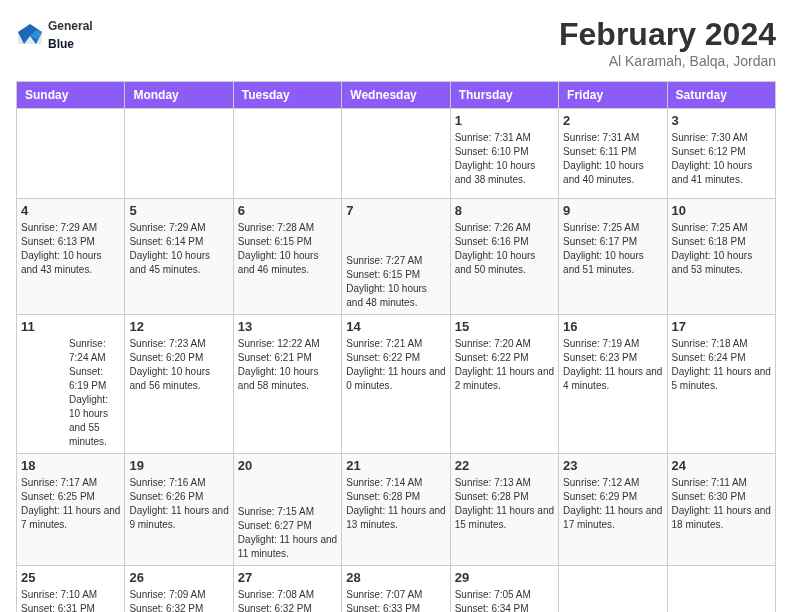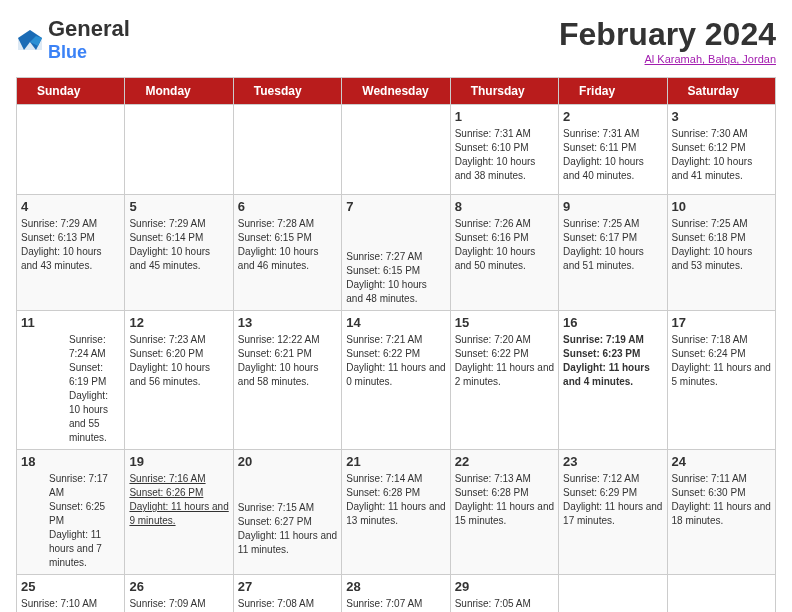--- a/index.html
+++ b/index.html
@@ -28,34 +28,33 @@
     .title-area {
       text-align: right;
     }
     .month-year {
       font-size: 32px;
       font-weight: bold;
       color: #333;
       margin-left: 20px;
     }
     .location {
-      font-size: 11px;
-      color: #a21caf;
-      text-decoration: underline;
+      font-size: 14px;
+      color: #737373;
     }
     table {
       width: 100%;
       border-collapse: collapse;
       table-layout: fixed;
     }
     thead tr th {
-      background-color: #b91c1c;
+      background-color: #8b5cf6;
       color: #fff;
       font-size: 12px;
-      padding: 6px 20px;
+      padding: 6px 8px;
       text-align: left;
       border: 1px solid #ccc;
     }
     tbody tr td {
       border: 1px solid #ccc;
       vertical-align: top;
       padding: 4px;
       font-size: 10px;
       color: #333;
       height: 90px;
@@ -83,22 +82,22 @@
 <body>
 
 <div class="header-area">
   <div class="logo">
     <svg class="logo-icon" viewBox="0 0 28 24" xmlns="http://www.w3.org/2000/svg">
       <polygon points="14,2 26,10 26,22 14,22 2,22 2,10" fill="#1a6bb5" opacity="0.15"></polygon>
       <polygon points="14,2 26,10 20,22 14,14 8,22 2,10" fill="#1a6bb5"></polygon>
       <polygon points="20,8 26,10 22,18 14,14" fill="#2a8fd4"></polygon>
     </svg>
     <div>
-      <span style="font-size:22px;font-weight:bold;color:#333;">General</span><br>
-      <span style="font-size:18px;font-weight:bold;color:#3b82f6;">Blue</span>
+      <span style="font-size:12px;font-weight:bold;color:#333;">General</span><br>
+      <span style="font-size:12px;font-weight:bold;color:#0f172a;">Blue</span>
     </div>
   </div>
   <div class="title-area">
     <div class="month-year">February 2024</div>
     <div class="location">Al Karamah, Balqa, Jordan</div>
   </div>
 </div>
 
 <table>
   <thead>
@@ -207,41 +206,41 @@
 Daylight: 11 hours and 0 minutes.</div>
         </td>
         <td>
           <div class="day-number">15</div>
           <div class="day-info" style="white-space: pre-line;">Sunrise: 7:20 AM
 Sunset: 6:22 PM
 Daylight: 11 hours and 2 minutes.</div>
         </td>
         <td>
           <div class="day-number">16</div>
-          <div class="day-info" style="white-space: pre-line; font-weight: bold;">Sunrise: 7:19 AM
+          <div class="day-info" style="white-space: pre-line;">Sunrise: 7:19 AM
 Sunset: 6:23 PM
 Daylight: 11 hours and 4 minutes.</div>
         </td>
         <td>
           <div class="day-number">17</div>
           <div class="day-info" style="white-space: pre-line;">Sunrise: 7:18 AM
 Sunset: 6:24 PM
 Daylight: 11 hours and 5 minutes.</div>
         </td>
       </tr>
       <tr>
         <td>
           <div class="day-number">18</div>
-          <div class="day-info" style="white-space: pre-line; margin-left: 28px;">Sunrise: 7:17 AM
+          <div class="day-info" style="white-space: pre-line;">Sunrise: 7:17 AM
 Sunset: 6:25 PM
 Daylight: 11 hours and 7 minutes.</div>
         </td>
         <td>
           <div class="day-number">19</div>
-          <div class="day-info" style="white-space: pre-line; text-decoration: underline;">Sunrise: 7:16 AM
+          <div class="day-info" style="white-space: pre-line;">Sunrise: 7:16 AM
 Sunset: 6:26 PM
 Daylight: 11 hours and 9 minutes.</div>
         </td>
         <td>
           <div class="day-number">20</div>
           <div class="day-info" style="white-space: pre-line; margin-top: 32px;">Sunrise: 7:15 AM
 Sunset: 6:27 PM
 Daylight: 11 hours and 11 minutes.</div>
         </td>
         <td>

